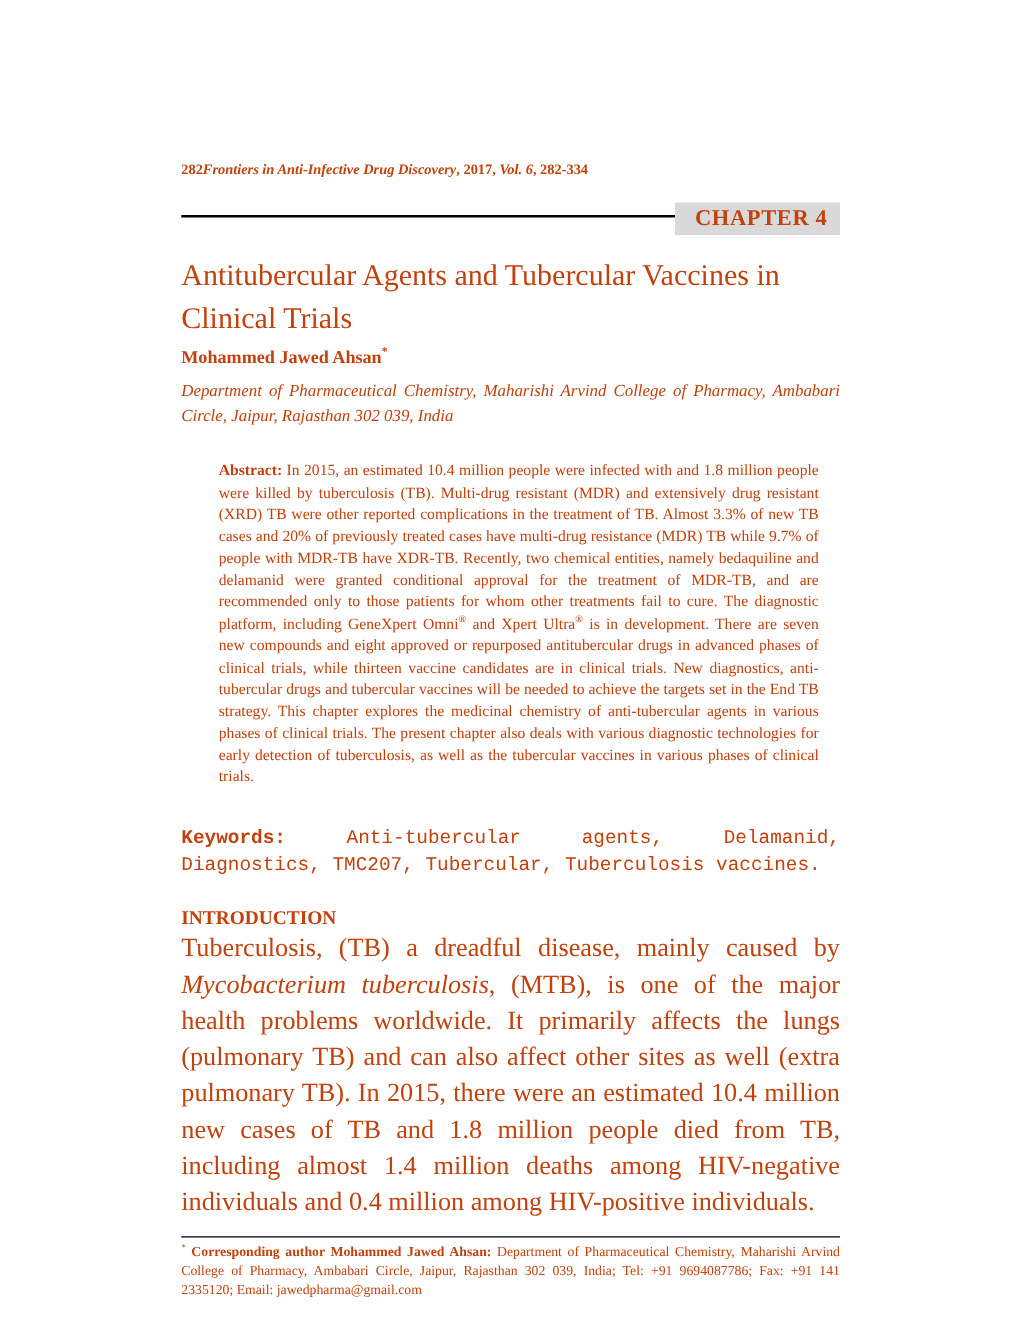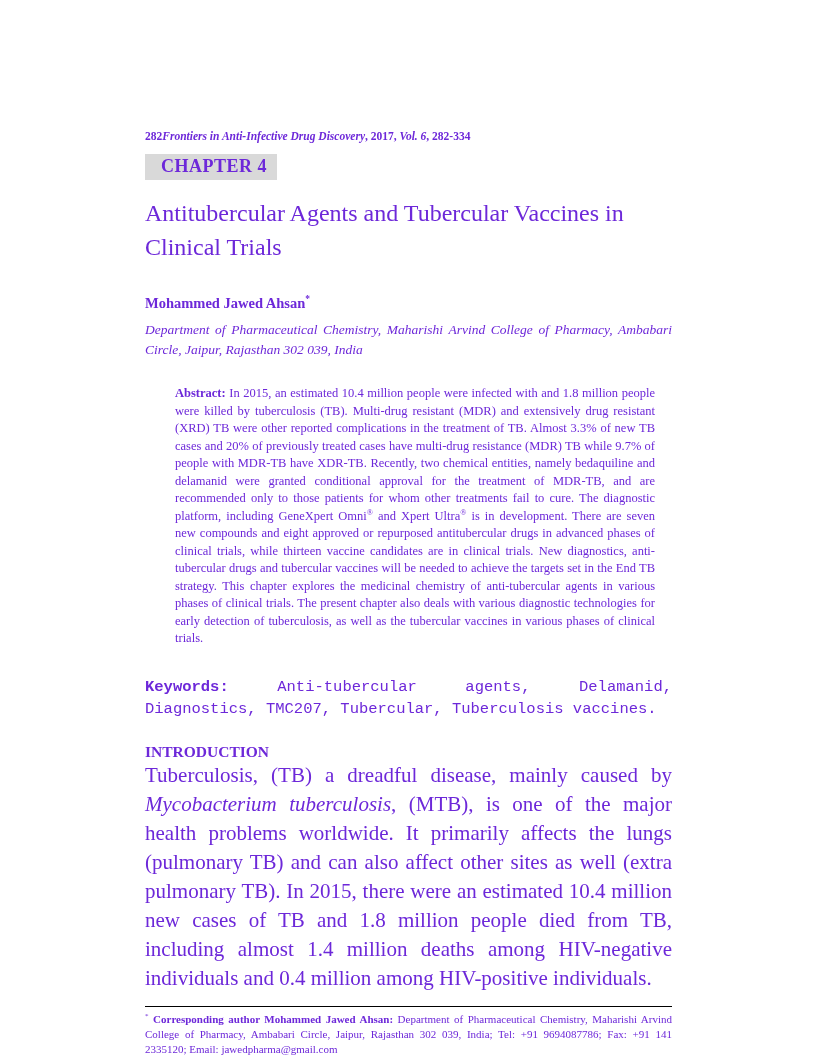--- a/index.html
+++ b/index.html
@@ -1,44 +1,44 @@
 <!DOCTYPE html>
 <html><head>
 <meta charset="utf-8">
 <style>
   * { margin: 0; padding: 0; box-sizing: border-box; }
   html, body { background: #888; }
   .page {
     width: 816px; height: 1056px;
     background: #ffffff;
-    color: #6d28d9;
+    color: #c2410c;
     font-family: "Liberation Serif", serif;
     padding: 130px 144px 0 145px;
     margin: 0 auto;
     position: relative;
     overflow: hidden;
   }
   
   .running-head { display: flex; align-items: baseline; font-size: 11.5px; font-weight: bold; }
   .running-head .pageno { flex: none; }
   .running-head .journal { flex: 1; }
   .running-head em { font-style: italic; }
   
-  .chapter-row { display: flex; align-items: flex-start; margin-top: 5px; flex-direction: column; }
+  .chapter-row { display: flex; align-items: center; margin-top: 20px; }
   .chapter-rule { flex: 1; border-bottom: 2px solid #000; margin-bottom: 5px; }
   .chapter-label {
     background: #d9d9d9;
     font-size: 18px; font-weight: bold;
     padding: 2px 10px 3px 16px;
     letter-spacing: 0.5px;
     white-space: nowrap;
   }
   
   .title { margin-top: 16px; font-size: 24px; font-weight: normal; line-height: 1.42; }
-  .author { margin-top: 31px; font-size: 14.5px; font-weight: bold; }
+  .author { margin-top: 6px; font-size: 14.5px; font-weight: bold; }
   .affiliation { margin-top: 8px; font-size: 13.5px; font-style: italic; text-align: justify; line-height: 1.45; }
   
   .abstract {
     margin: 26px 17px 0 30px;
     font-size: 12.5px;
     text-align: justify;
     line-height: 1.4;
   }
   .abstract b { font-weight: bold; }
   

